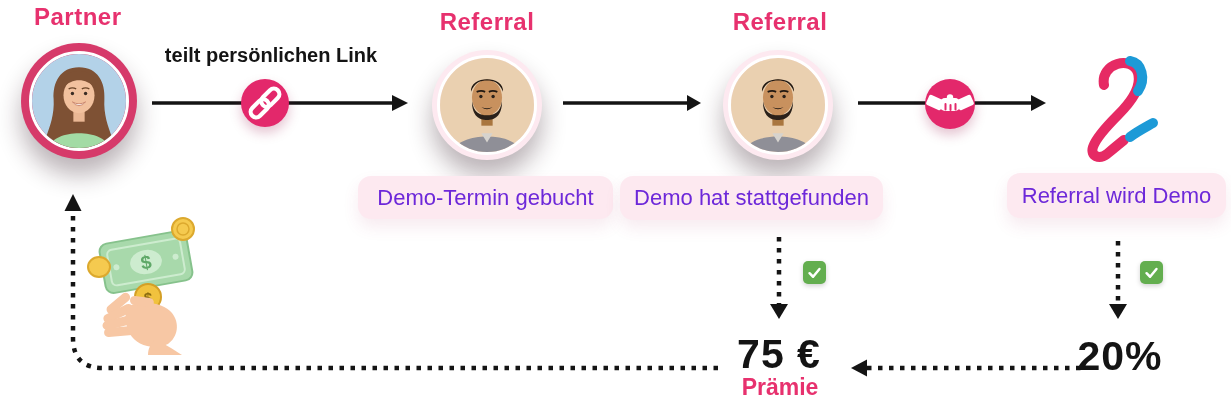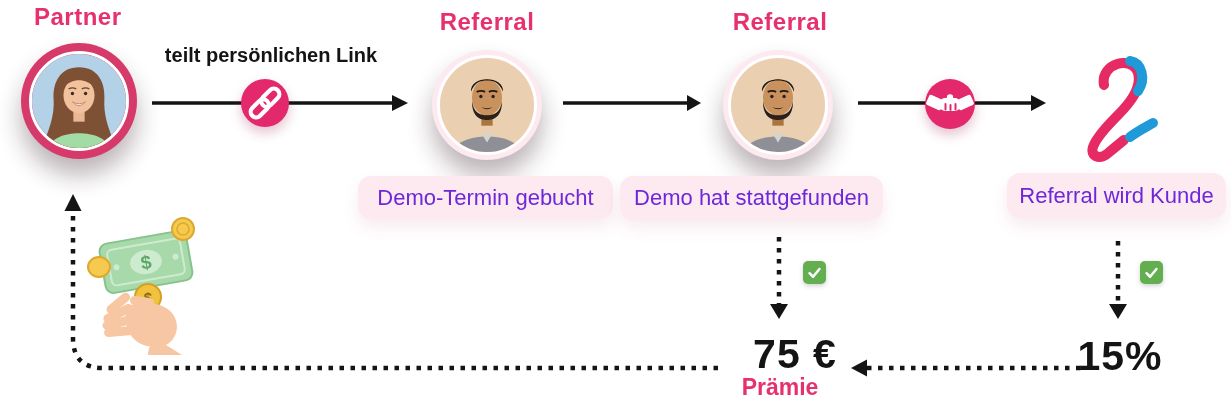--- a/index.html
+++ b/index.html
@@ -182,37 +182,37 @@
     </svg>
   </div>
 
   <div class="abs status-box" style="left:358px;top:176px;width:255px;height:43px;">
     <span>Demo-Termin gebucht</span>
   </div>
   <div class="abs status-box" style="left:620px;top:176px;width:263px;height:44px;">
     <span>Demo hat stattgefunden</span>
   </div>
   <div class="abs status-box" style="left:1007px;top:173px;width:219px;height:45px;">
-    <span>Referral wird Kunde</span>
+    <span>Referral wird Demo</span>
   </div>
 
   <div class="abs check-badge" style="left:803px;top:261px;">
     <svg width="17" height="17" viewBox="0 0 24 24">
         <polyline points="5,13 10,18 19,7" fill="none" stroke="#ffffff" stroke-width="3.5" stroke-linecap="round" stroke-linejoin="round"></polyline>
       </svg>
   </div>
   <div class="abs check-badge" style="left:1140px;top:261px;">
     <svg width="17" height="17" viewBox="0 0 24 24">
         <polyline points="5,13 10,18 19,7" fill="none" stroke="#ffffff" stroke-width="3.5" stroke-linecap="round" stroke-linejoin="round"></polyline>
       </svg>
   </div>
 
-  <div class="abs reward-value centered" style="left:779px;top:331px;margin-left:16px;">75 €</div>
+  <div class="abs reward-value centered" style="left:779px;top:331px;">75 €</div>
   <div class="abs reward-label centered" style="left:780px;top:374px;">Prämie</div>
-  <div class="abs reward-value centered" style="left:1120px;top:333px;">15%</div>
+  <div class="abs reward-value centered" style="left:1120px;top:333px;">20%</div>
 
   <div class="abs" style="left:86px;top:215px;">
     <svg width="120" height="140" viewBox="0 0 120 140">
 
       <g transform="rotate(-10 60 47)">
         <rect x="16" y="22" width="88" height="50" rx="8" fill="#a8d9ab" stroke="#86c28c" stroke-width="2"></rect>
         <rect x="23" y="29" width="74" height="36" rx="5" fill="none" stroke="#cdeccf" stroke-width="2"></rect>
         <ellipse cx="60" cy="47" rx="16" ry="12" fill="#cdeccf"></ellipse>
         <text x="60" y="54" font-family="Liberation Sans, sans-serif" font-size="19" font-weight="bold" fill="#5fa868" text-anchor="middle">$</text>
         <circle cx="30" cy="47" r="3" fill="#cdeccf"></circle>

